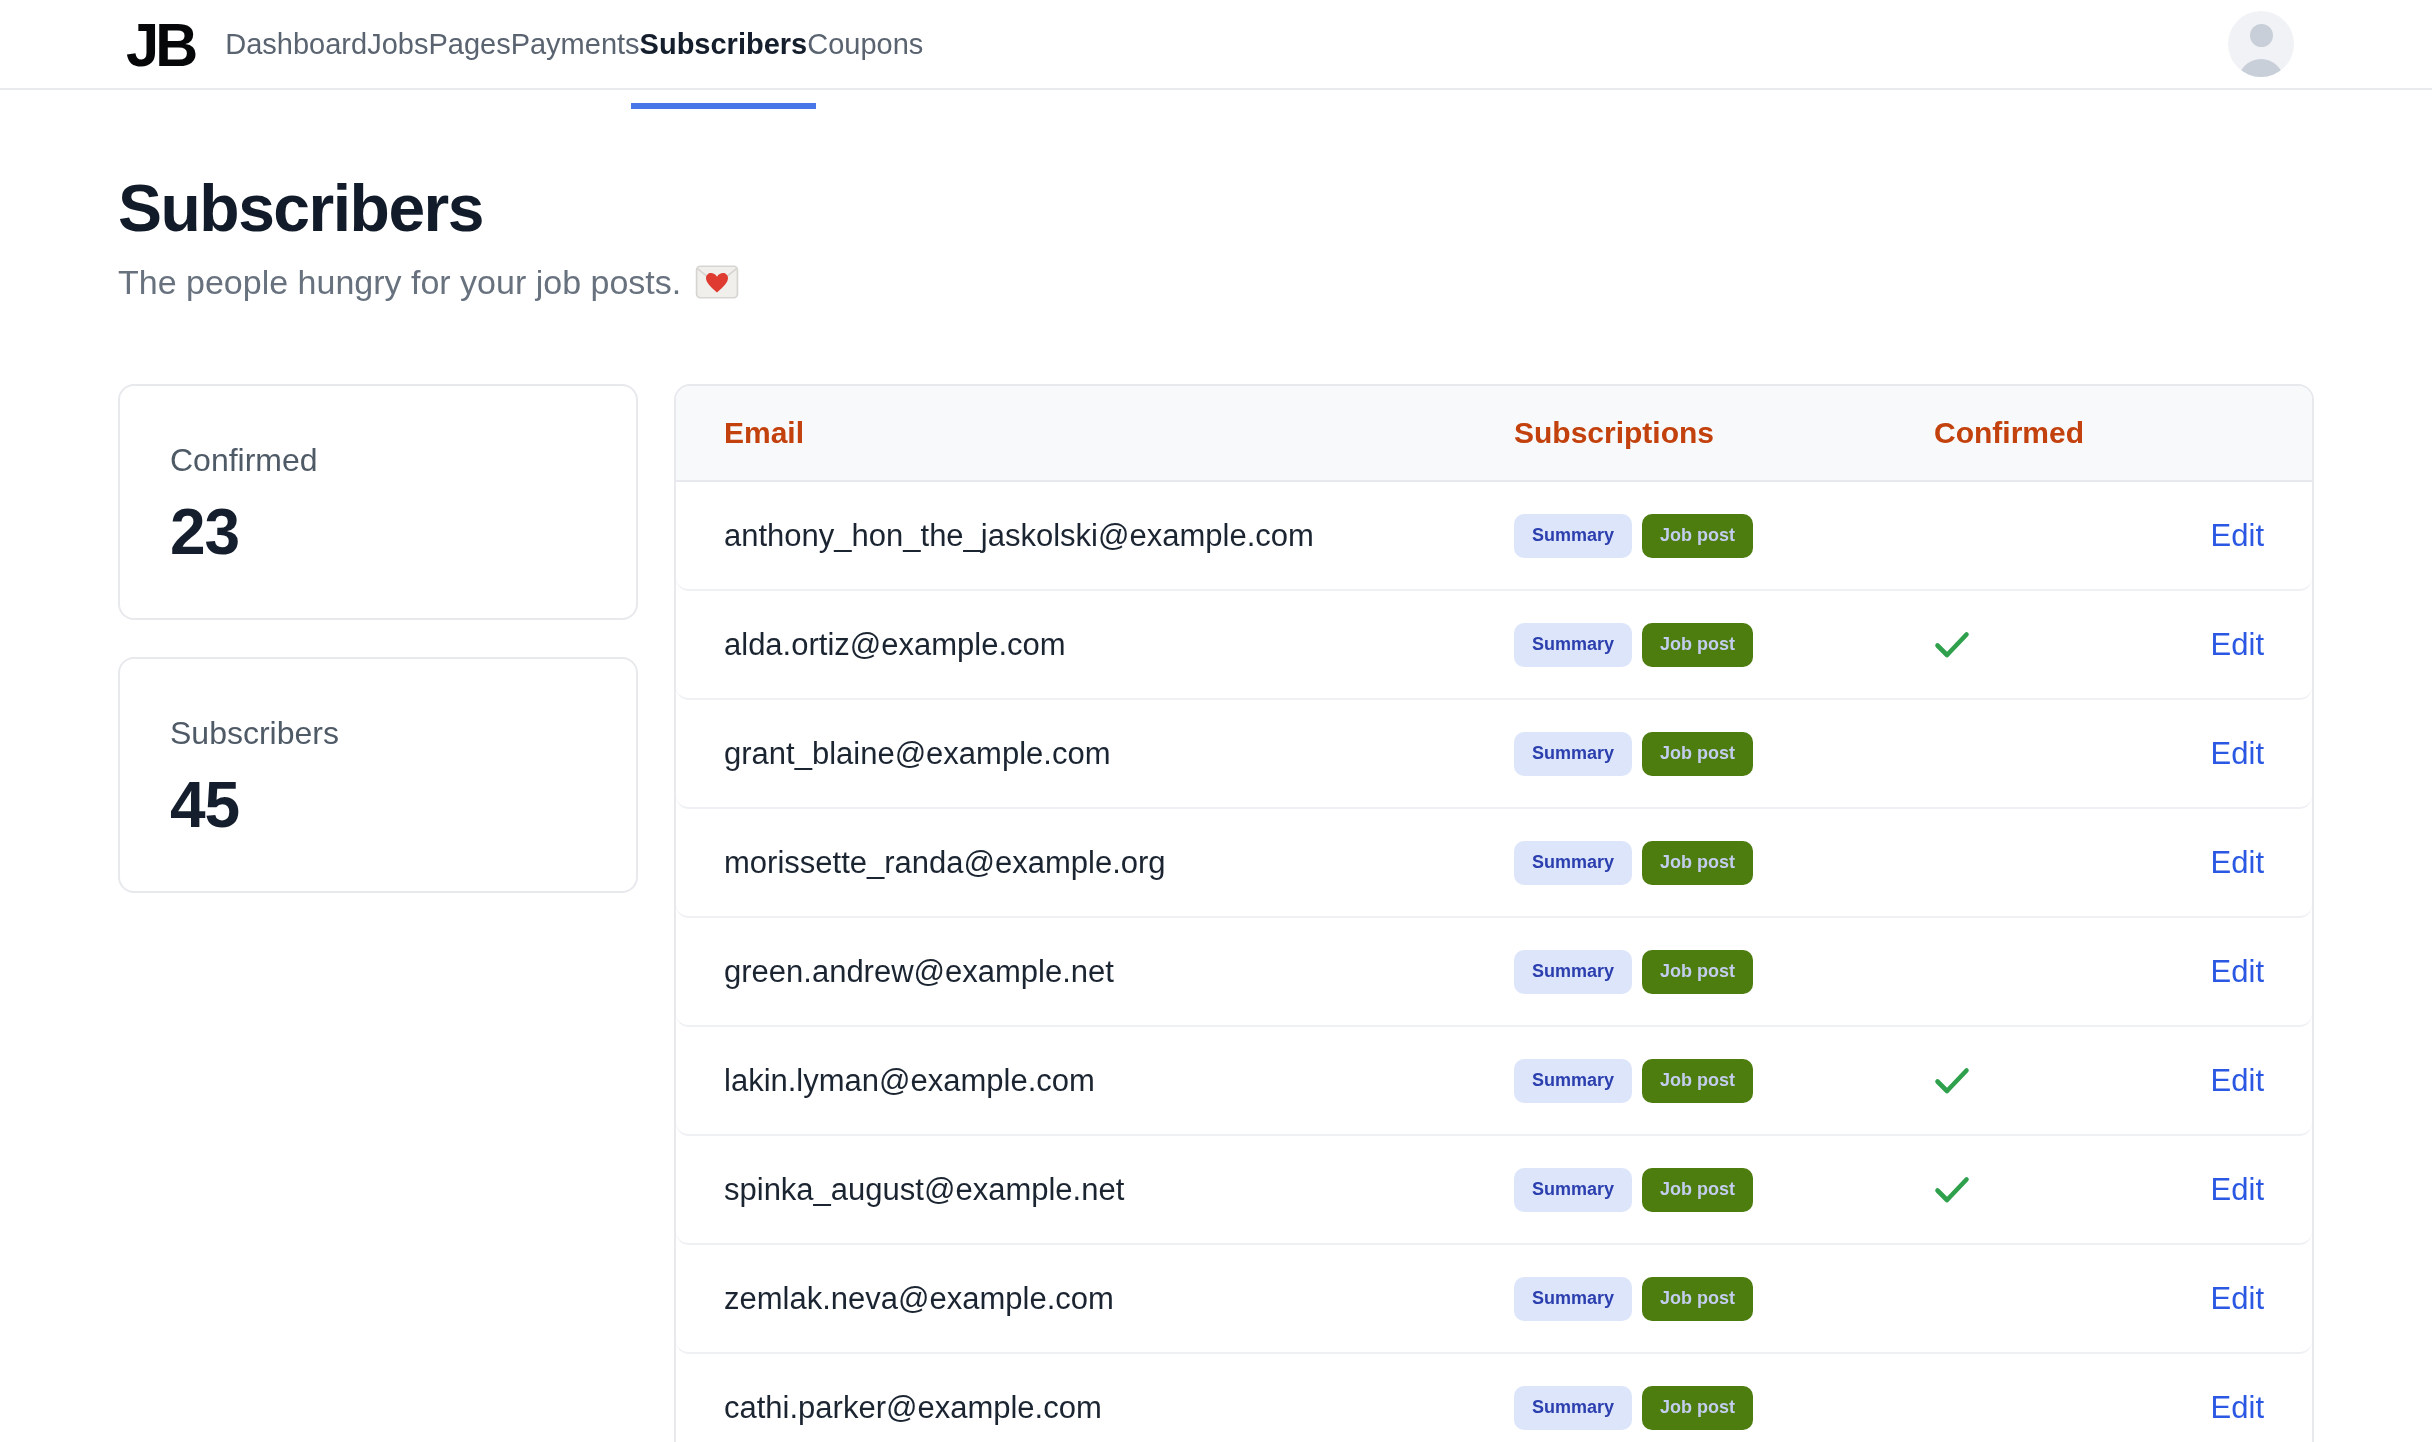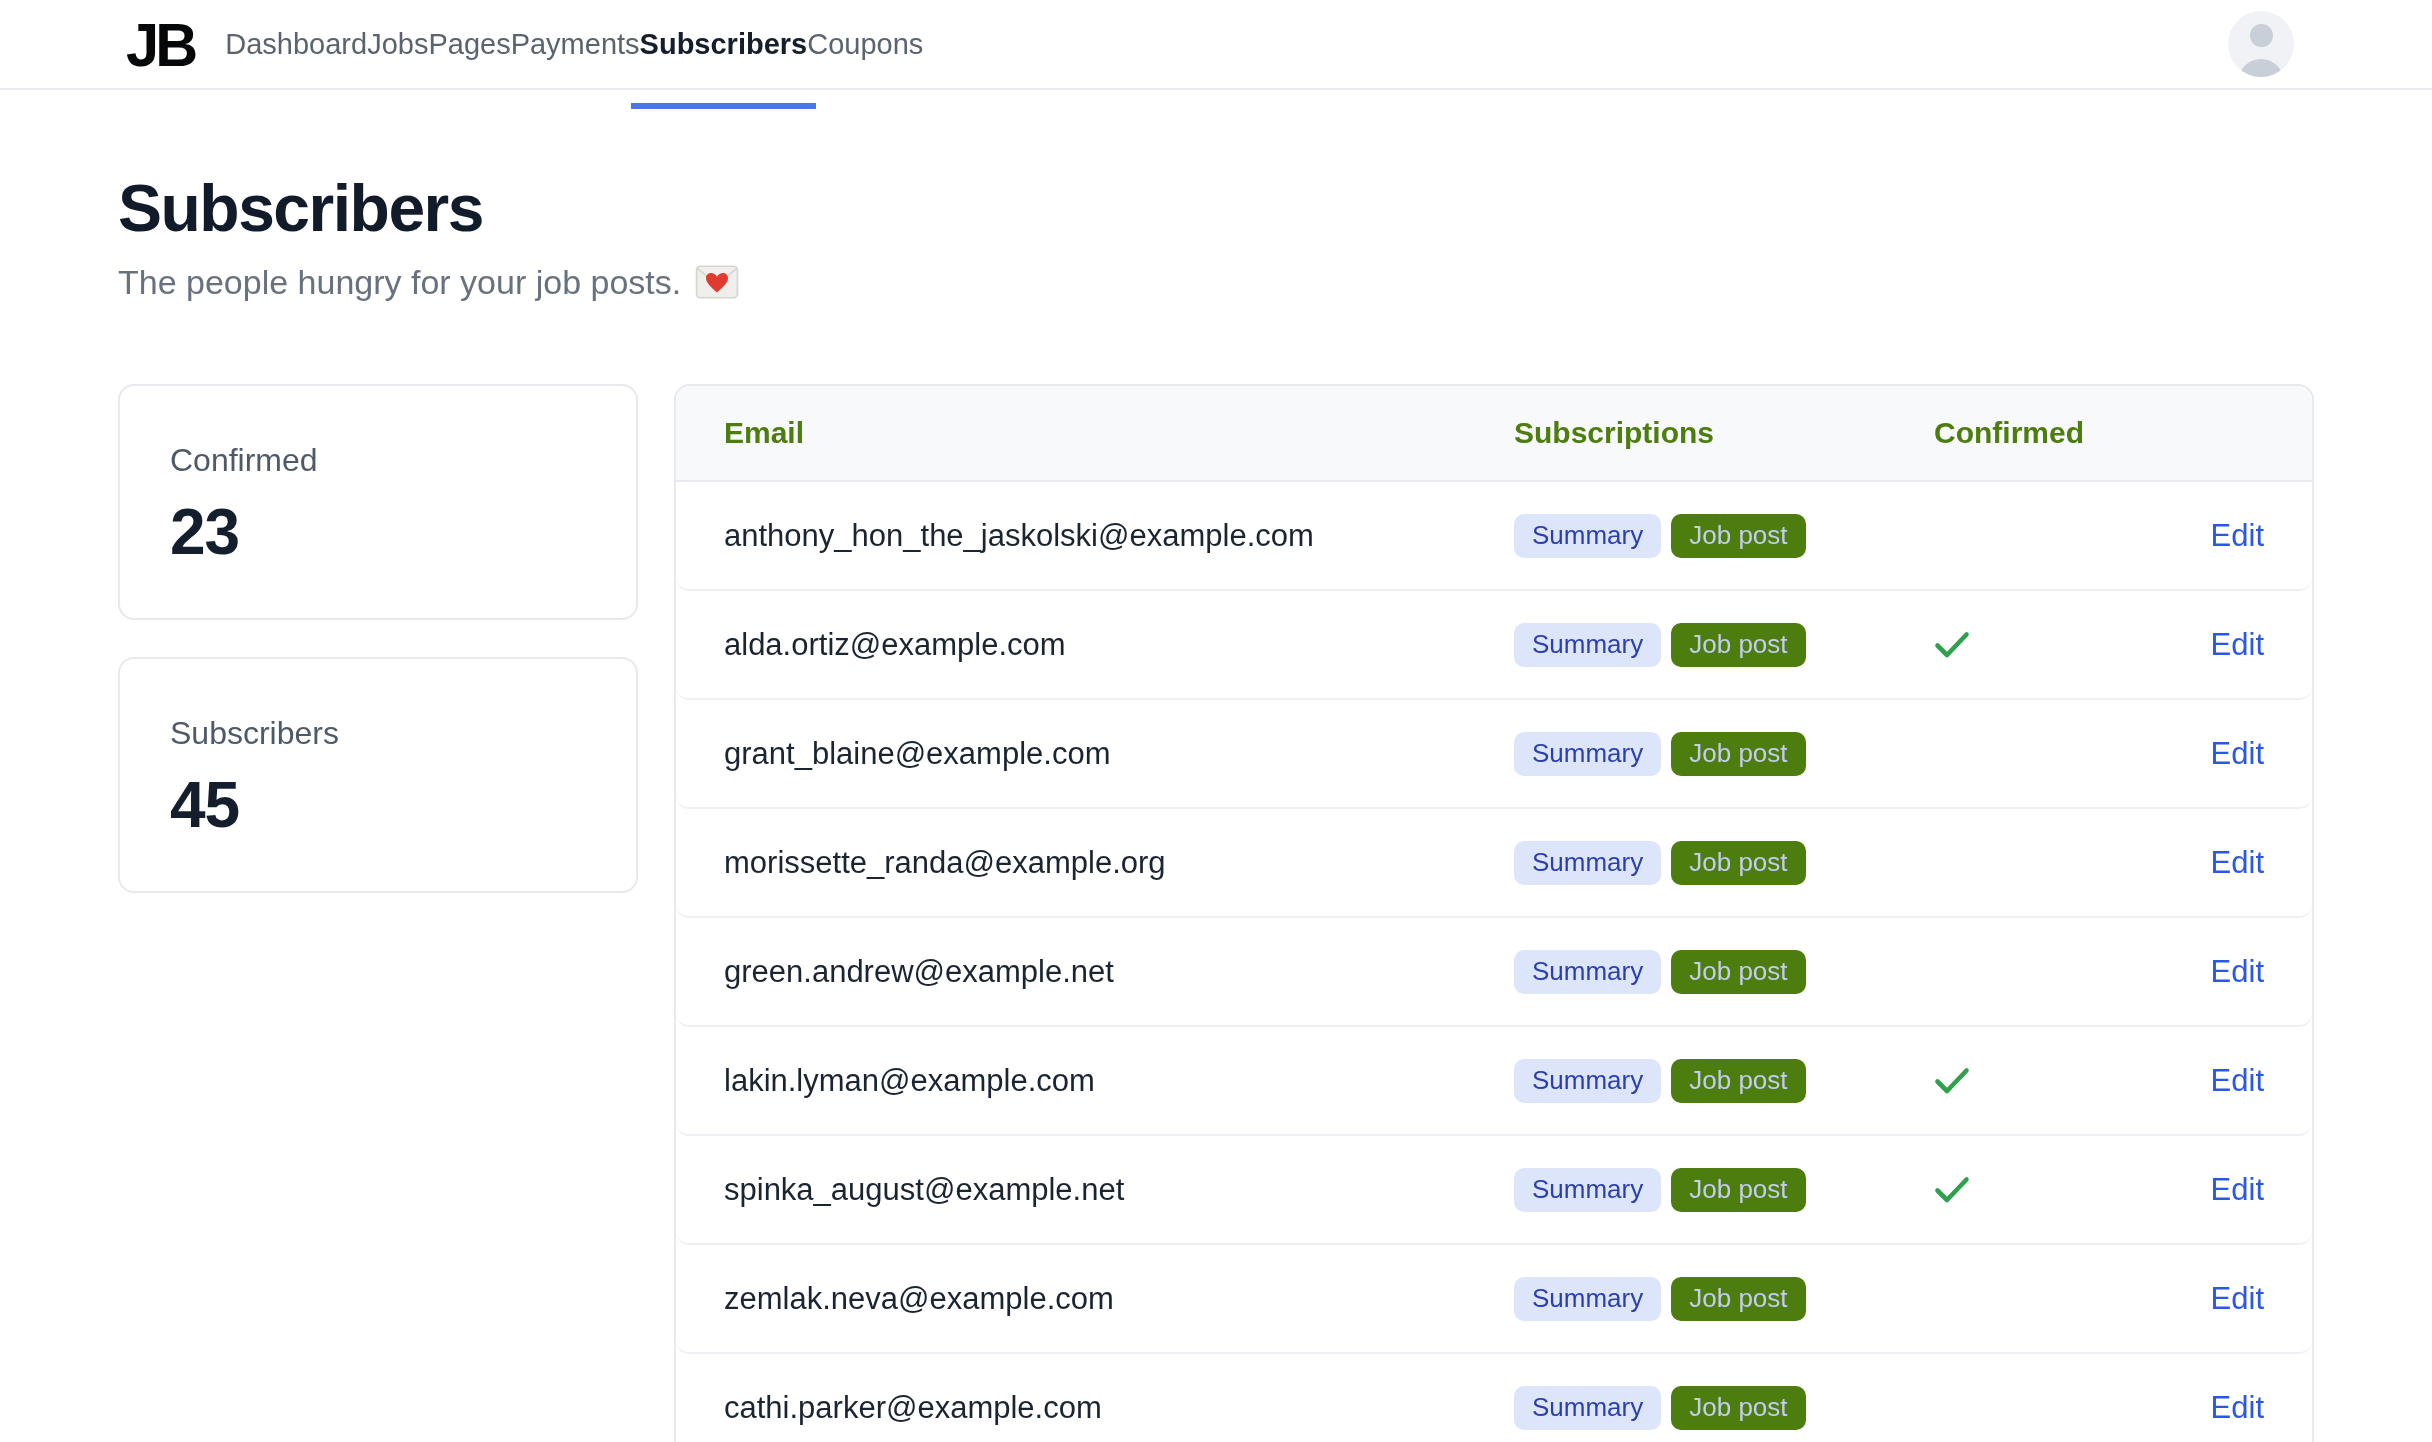--- a/index.html
+++ b/index.html
@@ -119,21 +119,21 @@
   }
   .thead {
     display:grid;
     grid-template-columns:790px 420px 260px 1fr;
     align-items:center;
     height:96px;
     background:#f8f9fb;
     border-bottom:2px solid #e7e9ee;
     font-size:30px;
     font-weight:700;
-    color:#4d7c0f;
+    color:#c2410c;
   }
   .thead > div { padding-left:48px; }
   .thead .th-edit { padding-left:0; }
   .trow {
     display:grid;
     grid-template-columns:790px 420px 260px 1fr;
     align-items:center;
     height:109px;
     border-bottom:2px solid #eef0f4;
     font-size:31px;
@@ -142,22 +142,22 @@
     border-radius:13px;
   }
   .cell-email { padding-left:48px; white-space:nowrap; }
   .cell-subs { padding-left:48px; display:flex; gap:10px; }
   .badge {
     display:inline-flex;
     align-items:center;
     height:44px;
     padding:0 18px;
     border-radius:10px;
-    font-size:26px;
-    font-weight:400;
+    font-size:18px;
+    font-weight:700;
     background:#dde5fb;
     color:#2b3fae;
     white-space:nowrap;
   }
   .badge.muted { background:#4d7c0f; color:#c3cdee; }
   .cell-confirmed { padding-left:48px; }
   .check-svg { width:36px; height:28px; display:block; }
   .cell-edit { text-align:right; padding-right:48px; }
   .edit-link { color:#2b58e3; cursor:pointer; text-decoration:none; }
 </style>

